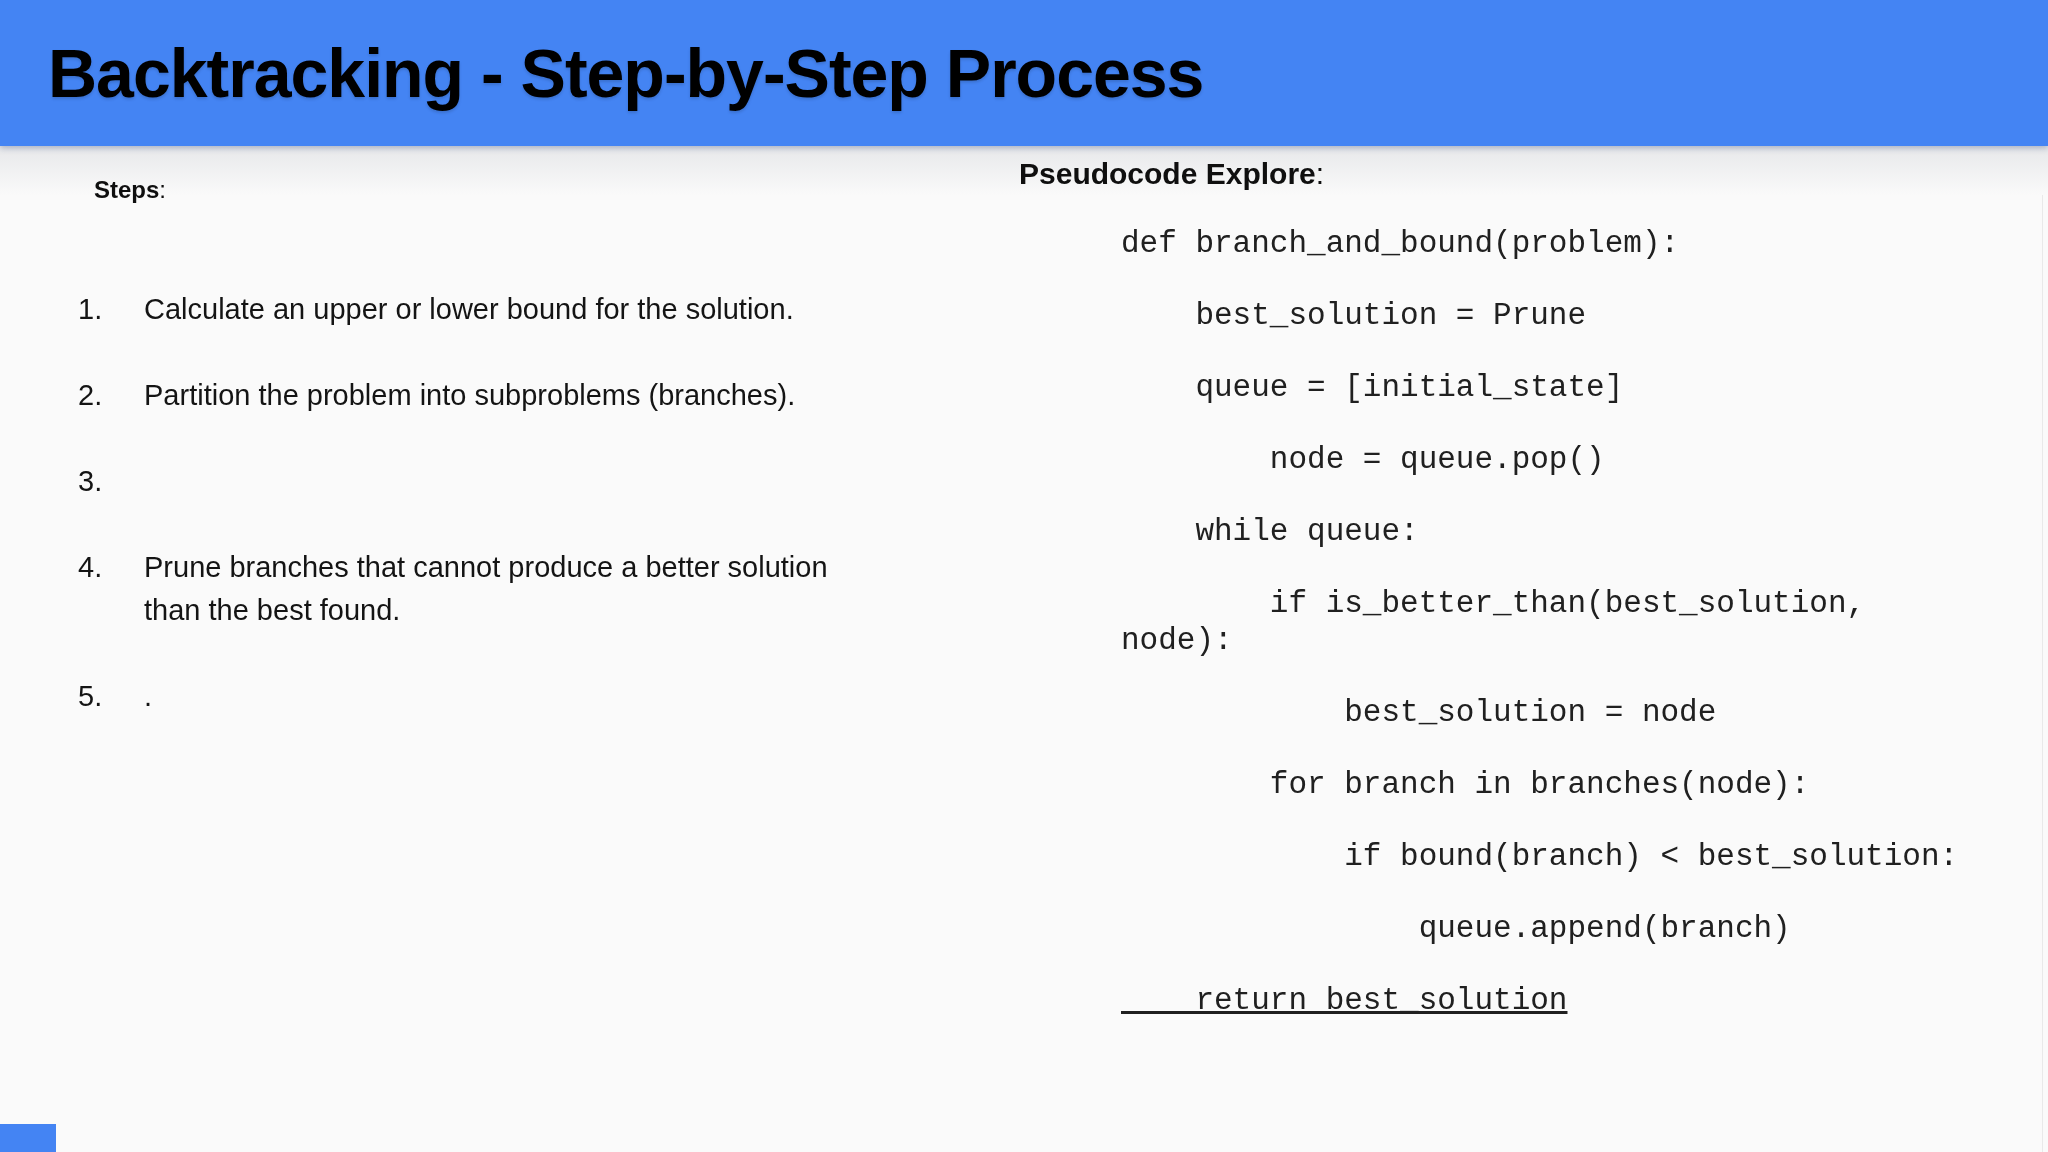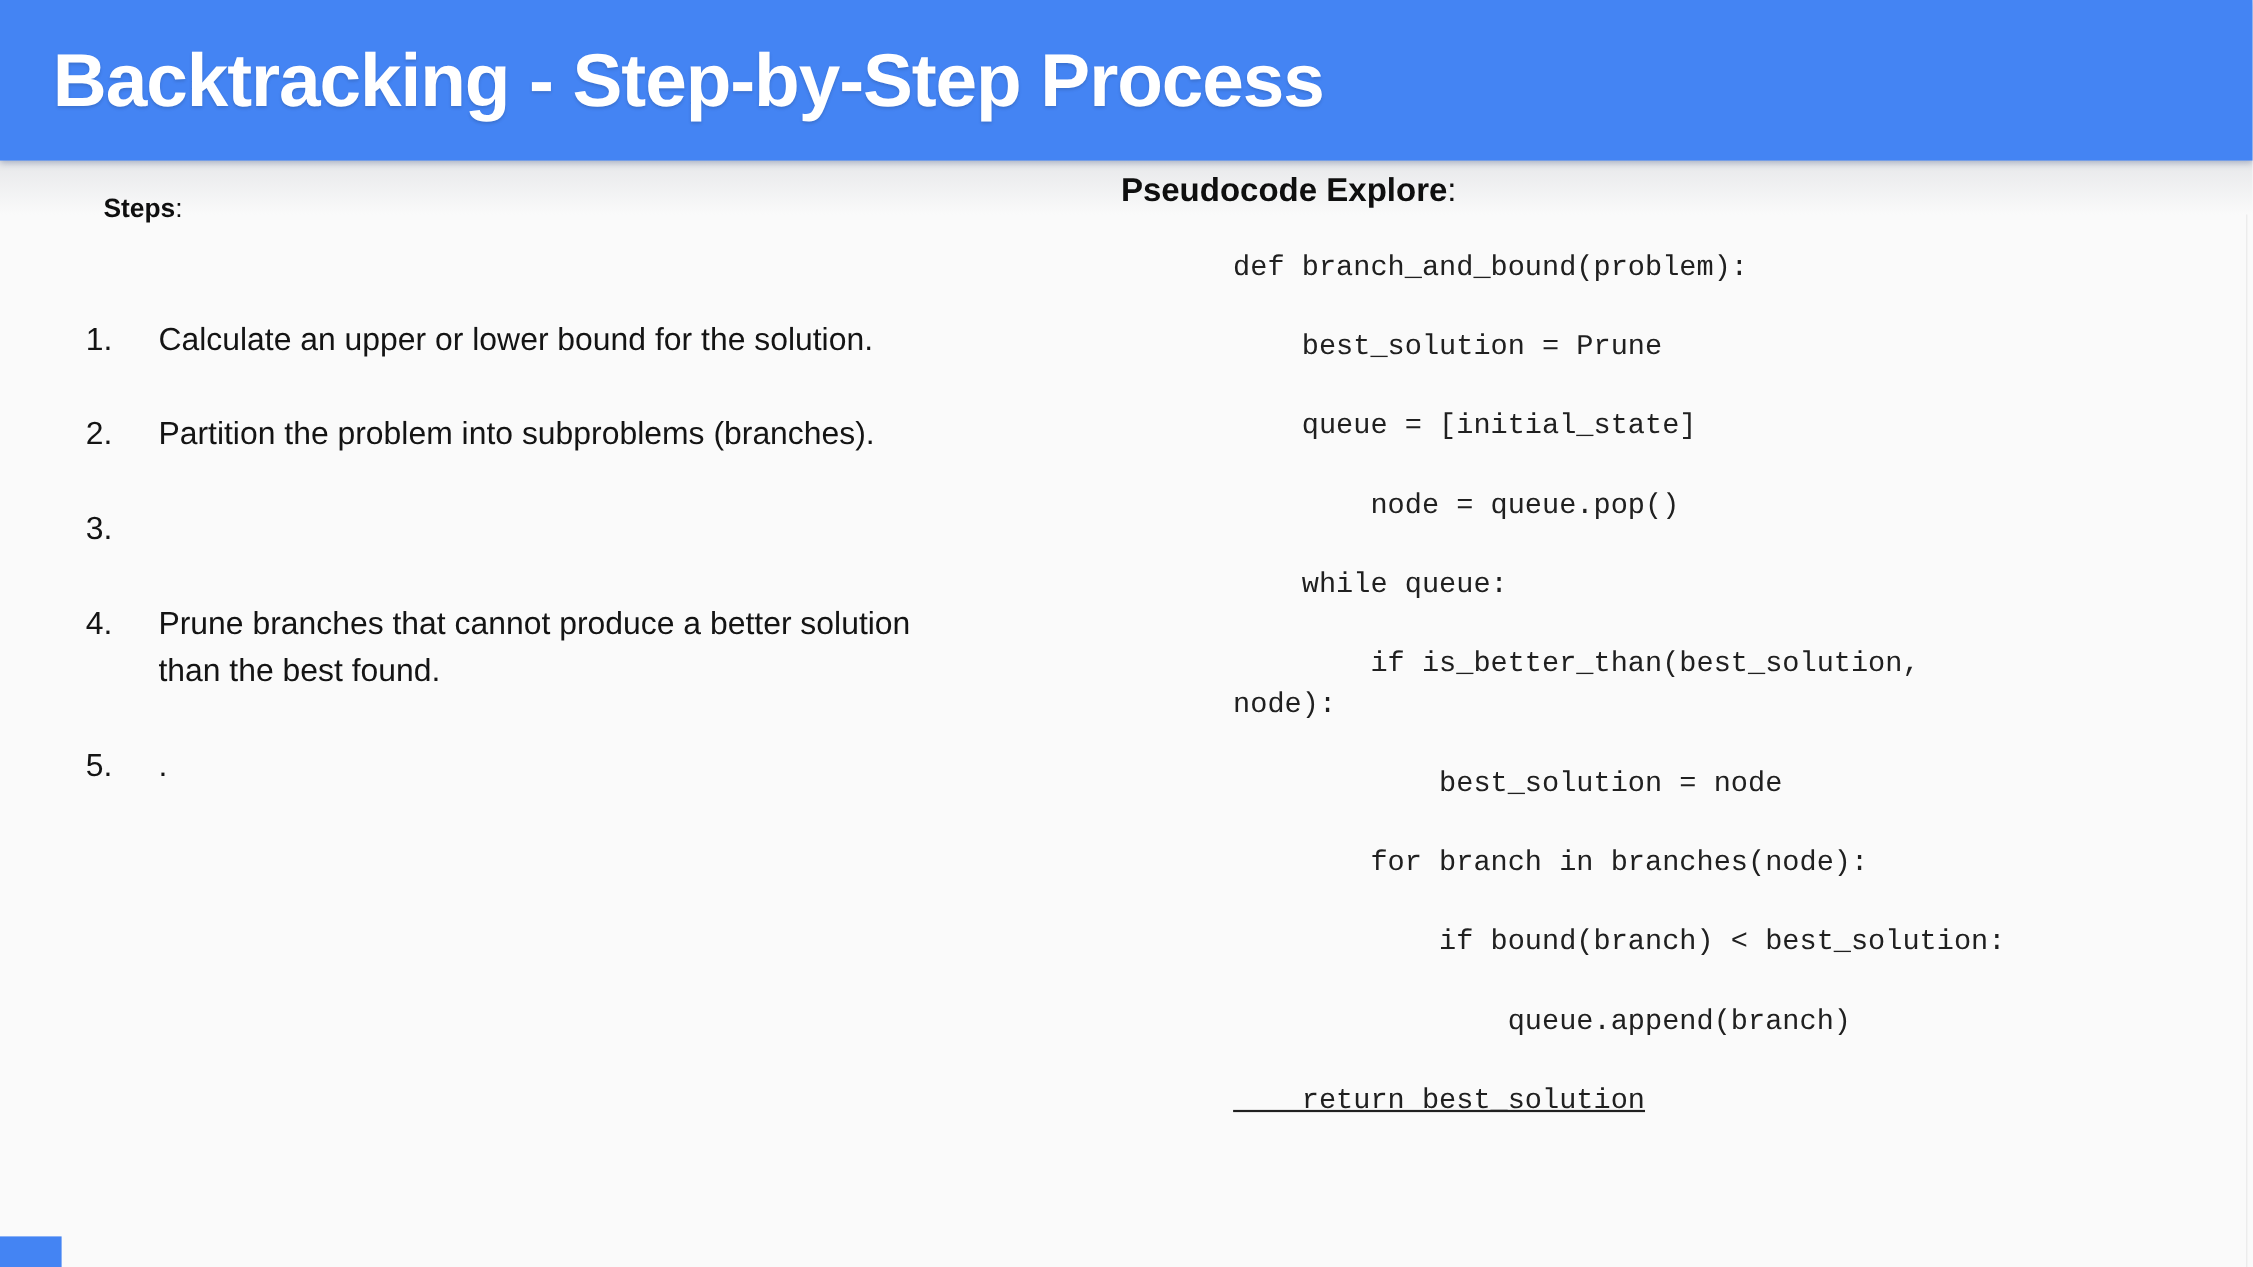--- a/index.html
+++ b/index.html
@@ -23,21 +23,21 @@
     align-items: center;
     box-shadow: 0 2px 6px rgba(50, 70, 120, 0.35);
     z-index: 2;
   }
 
   .title {
     margin: 0 0 0 48px;
     font-size: 68px;
     font-weight: bold;
     letter-spacing: -1px;
-    color: #ffffff;
+    color: #000000;
     text-shadow: 0 2px 3px rgba(0,0,0,0.15);
     white-space: nowrap;
   }
 
   .header-shadow {
     position: absolute;
     top: 146px; left: 0;
     width: 2048px; height: 58px;
     background: linear-gradient(to bottom, #e7e8ea 0%, rgba(250,250,250,0) 85%);
     z-index: 1;
@@ -67,21 +67,21 @@
   .step-text { width: 748px; }
 
   .code-block {
     position: absolute;
     left: 1121px; top: 225px;
     z-index: 3;
   }
 
   .code-line {
     font-family: "Liberation Mono", "DejaVu Sans Mono", monospace;
-    font-size: 26px;
+    font-size: 31px;
     line-height: 37px;
     white-space: pre;
     margin-bottom: 35px;
     color: #202020;
   }
   .code-line:last-child { margin-bottom: 0; text-decoration: underline; }
 
   .corner-accent {
     position: absolute;
     left: 0; bottom: 0;

